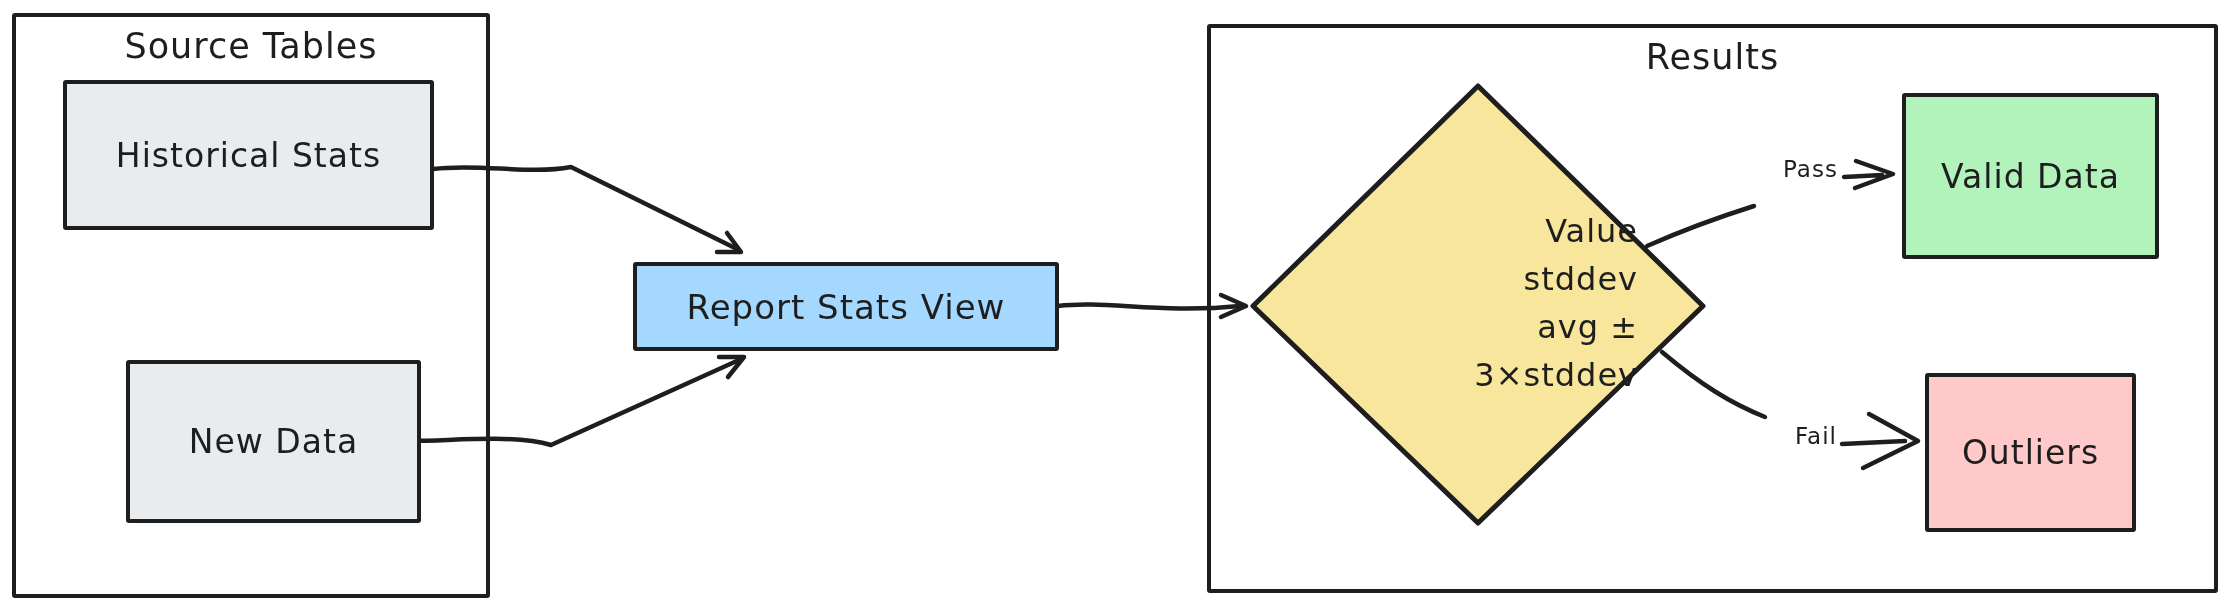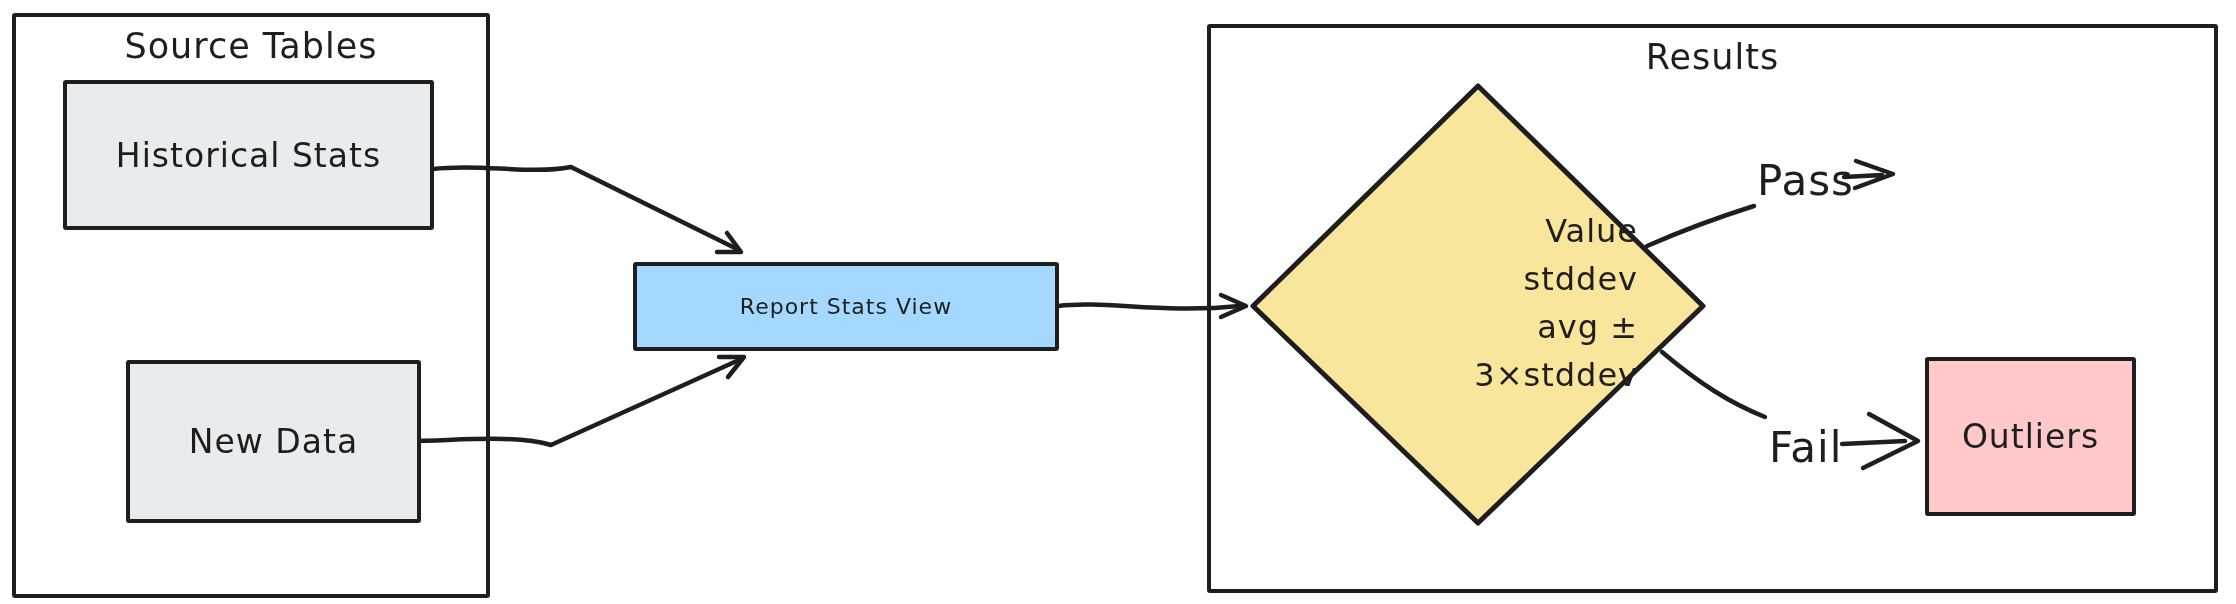--- a/index.html
+++ b/index.html
@@ -19,31 +19,31 @@
     display:flex;align-items:center;justify-content:center;
     font-size:33px;letter-spacing:1px;white-space:nowrap;
   }
   #edges{position:absolute;left:0;top:0;pointer-events:none;}
   .edge{stroke:#1e1e1e;stroke-width:4.5;fill:none;stroke-linecap:round;stroke-linejoin:round;}
   .diamond-shape{stroke:#1e1e1e;stroke-width:5;stroke-linejoin:round;}
   .diamond-label{
     position:absolute;left:1318px;top:207px;width:320px;
     text-align:right;font-size:32px;line-height:48px;letter-spacing:1px;
   }
-  .edge-label{position:absolute;font-size:42px;letter-spacing:1px;white-space:nowrap;}
+  .edge-label{position:absolute;font-size:23px;letter-spacing:1px;white-space:nowrap;margin-left:26px;}
   #pass-label{left:1757px;top:156px;}
   #fail-label{left:1769px;top:423px;}
   
   #source-container{left:12px;top:13px;width:470px;height:577px;}
   #validation-container{left:585px;top:73px;width:525px;height:442px;}
   #results-container{left:1207px;top:24px;width:1003px;height:561px;}
   
   #historical-node{left:63px;top:80px;width:371px;height:150px;text-align:right;}
   #newdata-node{left:126px;top:360px;width:295px;height:163px;}
-  #report-node{left:633px;top:262px;width:426px;height:89px;font-size:22px;}
+  #report-node{left:633px;top:262px;width:426px;height:89px;font-size:34px;}
   #valid-node{left:1902px;top:93px;width:257px;height:166px;}
   #outliers-node{left:1925px;top:357px;width:211px;height:159px;}
 </style>
 </head>
 <body>
 
 <div id="stage">
 
   <div id="source-container" class="container">
     <div class="ctitle">Source Tables</div>
@@ -79,22 +79,25 @@
   </div>
 
   <div id="newdata-node" class="node" style="background-color: rgb(233, 236, 239);">
     <span>New Data</span>
   </div>
 
   <div id="report-node" class="node" style="background-color: rgb(165, 216, 255);">
     <span>Report Stats View</span>
   </div>
 
+  <div id="valid-node" class="node" style="background-color: rgb(178, 242, 187);">
+    <span>Valid Data</span>
+  </div>
 
-  <div id="outliers-node" class="node" style="background-color: rgb(255, 201, 201);">
+  <div id="outliers-node" class="node" style="background-color: rgb(255, 201, 201); margin-top: 16px;">
     <span>Outliers</span>
   </div>
 
   <div class="diamond-label">
     <div>Value</div>
     <div>stddev</div>
     <div>avg ±</div>
     <div>3×stddev</div>
   </div>
 

